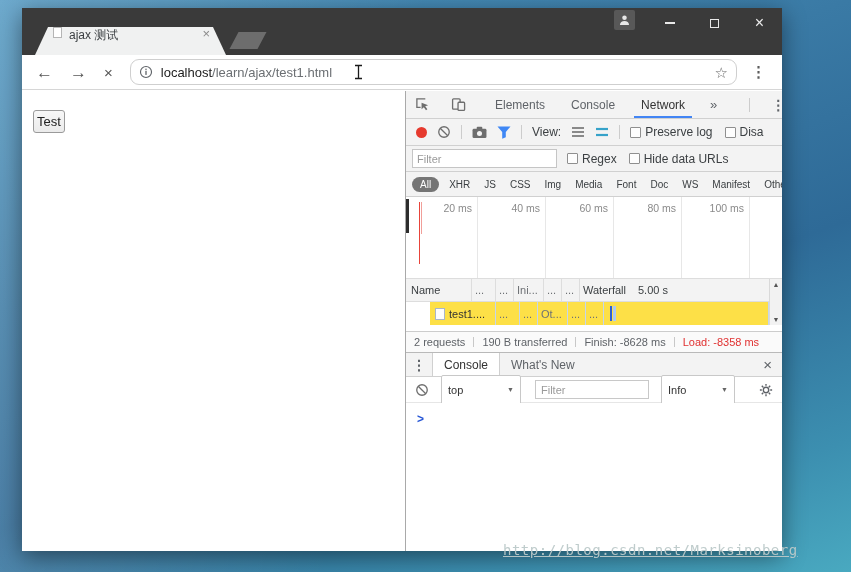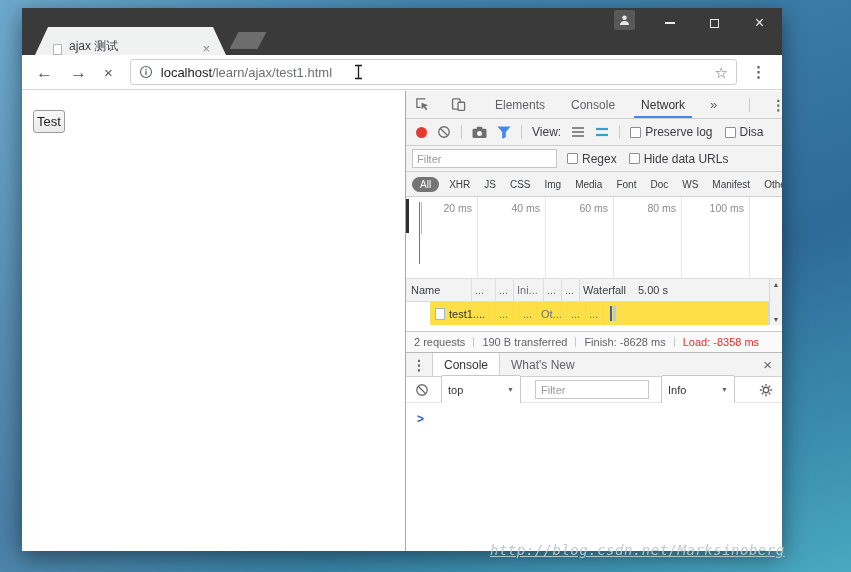--- a/index.html
+++ b/index.html
@@ -9,40 +9,40 @@
       linear-gradient(100deg, rgba(255,255,255,0.18), rgba(255,255,255,0) 45%),
       linear-gradient(160deg, #4e97c2 0%, #3a7aa5 35%, #2e6a97 60%, #3c8fb0 85%, #49a9c0 100%);
   }
   .window { position:absolute; left:22px; top:8px; width:760px; height:543px;
     background:#fff; box-shadow:0 6px 22px rgba(0,0,0,0.45); }
 
   
   .titlebar { position:relative; height:47px; background:#3a3a3a; }
   .tab { position:absolute; left:13px; bottom:0; width:191px; height:28px; background:#f0f1f1;
     clip-path:polygon(13px 0, calc(100% - 13px) 0, 100% 100%, 0 100%);
-    display:flex; align-items:flex-end; padding:0 16px 0 18px; }
+    display:flex; align-items:flex-start; padding:0 16px 0 18px; }
   .tab .doc-ico { width:9px; height:11px; border:1px solid #b5b5b5; background:#fff; margin-right:7px; flex:none; }
   .tab-title { font-size:12px; color:#3c4043; white-space:nowrap; overflow:hidden; flex:1; }
   .tab-close { font-size:13px; color:#8a8a8a; margin-left:6px; line-height:1; }
   .newtab { position:absolute; left:212px; top:24px; width:28px; height:17px; background:#6d6d6d;
     transform:skewX(-28deg); }
   .avatar { position:absolute; left:592px; top:2px; width:21px; height:20px; background:#585858;
     border-radius:2px; display:flex; align-items:center; justify-content:center; }
   .win-controls { position:absolute; right:0; top:0; height:30px; display:flex; }
   .win-btn { width:45px; height:30px; display:flex; align-items:center; justify-content:center; }
   .minbar { width:10px; height:2px; background:#e9e9e9; }
   .maxbox { width:9px; height:9px; border:1px solid #e9e9e9; }
   .win-close { color:#ededed; font-size:16px; line-height:1; }
 
   
   .addressbar { height:35px; background:#fff; border-bottom:1px solid #d6d6d6;
     display:flex; align-items:center; padding:0 10px 0 14px; }
   .nav-ico { font-size:17px; color:#565656; margin-right:17px; line-height:1; }
   .stop-ico { font-size:15px; }
-  .omnibox { flex:1; height:26px; border:1px solid #cfcfcf; border-radius:3px;
+  .omnibox { flex:1; height:26px; border:1px solid #cfcfcf; border-radius:9px;
     display:flex; align-items:center; padding:0 8px; }
   .url { font-size:13px; margin-left:8px; white-space:nowrap; }
   .url .host { color:#1b1b1b; }
   .url .path { color:#6b6f73; }
   .ibeam { margin-left:22px; display:flex; }
   .star { margin-left:auto; font-size:15px; color:#6b6b6b; line-height:1; }
   .menu-dots { font-size:15px; font-weight:bold; color:#5c5c5c; margin:0 6px 0 14px; }
 
   
   .content { position:absolute; top:83px; bottom:0; left:0; right:0; display:flex; }
@@ -126,23 +126,23 @@
   .dd .caret { font-size:7px; color:#666; margin-left:8px; }
   .dd.ctx { width:80px; margin-left:12px; }
   .dd.lvl { width:74px; margin-left:12px; }
   .c-filter { width:114px; height:19px; margin-left:14px; border:1px solid #c8c8c8; font-size:11px;
     padding:0 5px; color:#333; font-family:"Liberation Sans",sans-serif; }
   .c-filter::placeholder { color:#9a9a9a; }
 
   .console-body { flex:1; background:#fff; }
   .prompt { color:#2757d6; font-weight:bold; font-size:12px; padding:9px 0 0 11px; }
 
-  .watermark { position:absolute; left:490px; top:542px; z-index:50;
+  .watermark { position:absolute; left:503px; top:542px; z-index:50;
     font-family:"DejaVu Sans Mono", monospace; font-size:14px; letter-spacing:0.5px;
-    color:rgba(188,201,201,0.95); text-decoration:underline; white-space:nowrap;font-style:italic; }
+    color:rgba(188,201,201,0.95); text-decoration:underline; white-space:nowrap; }
 </style>
 </head>
 <body>
 
 <div class="window">
 
   <div class="titlebar">
     <div class="tab">
       <span class="doc-ico"></span>
       <span class="tab-title">ajax 测试</span>

